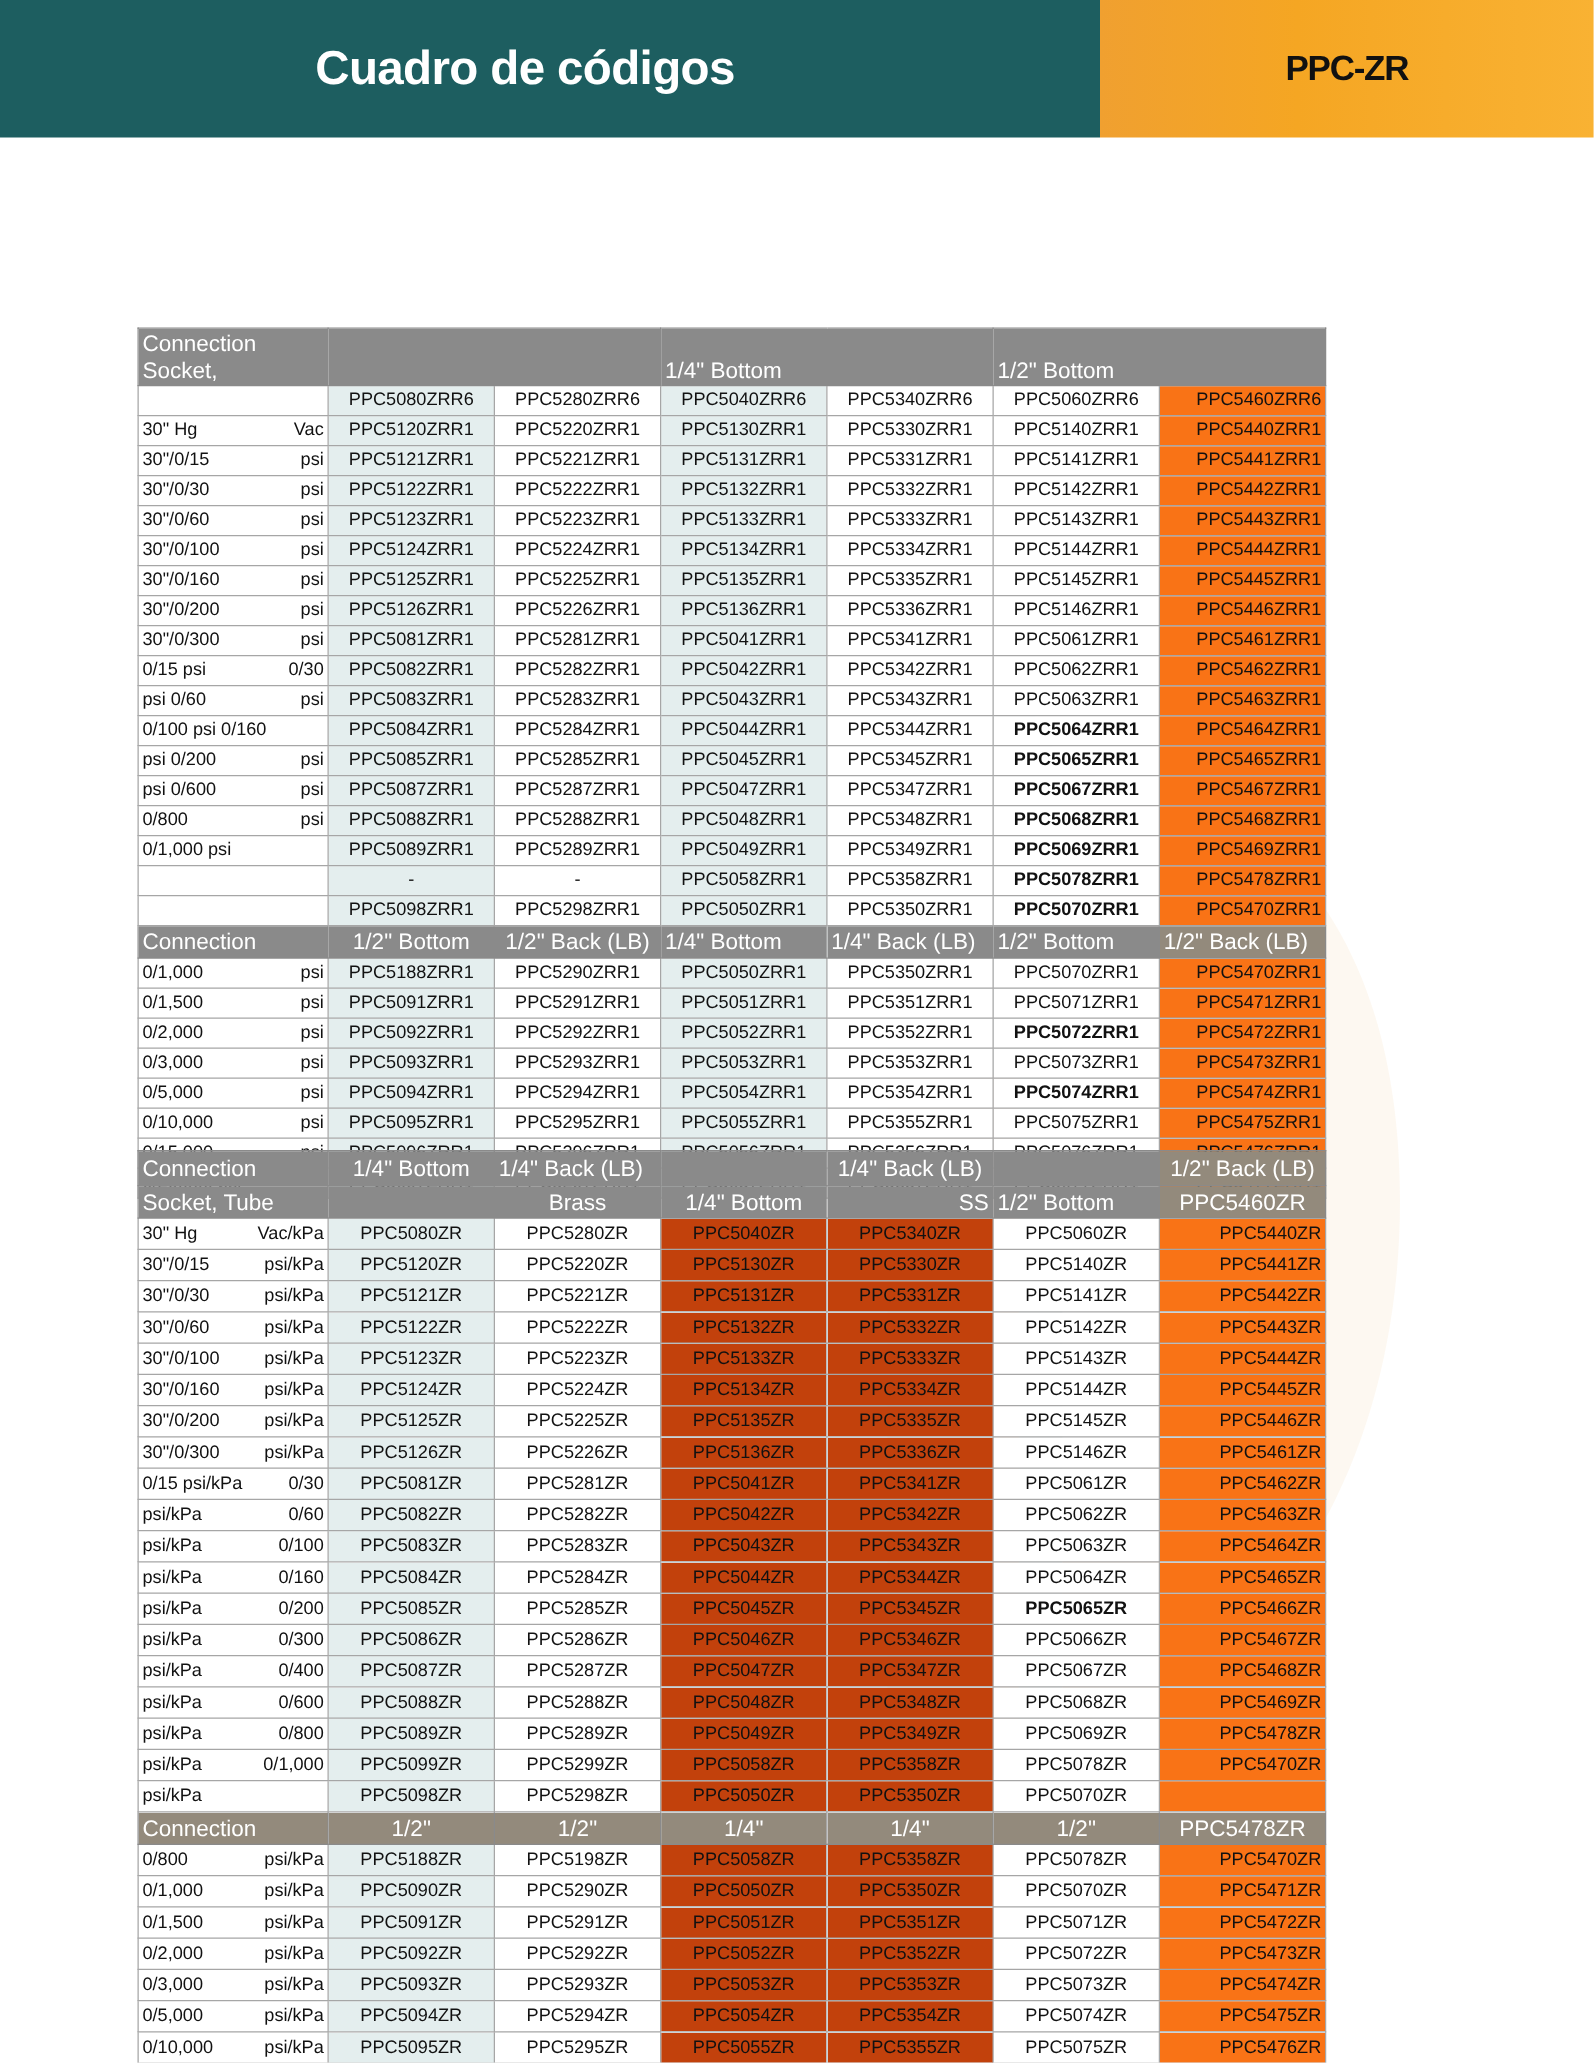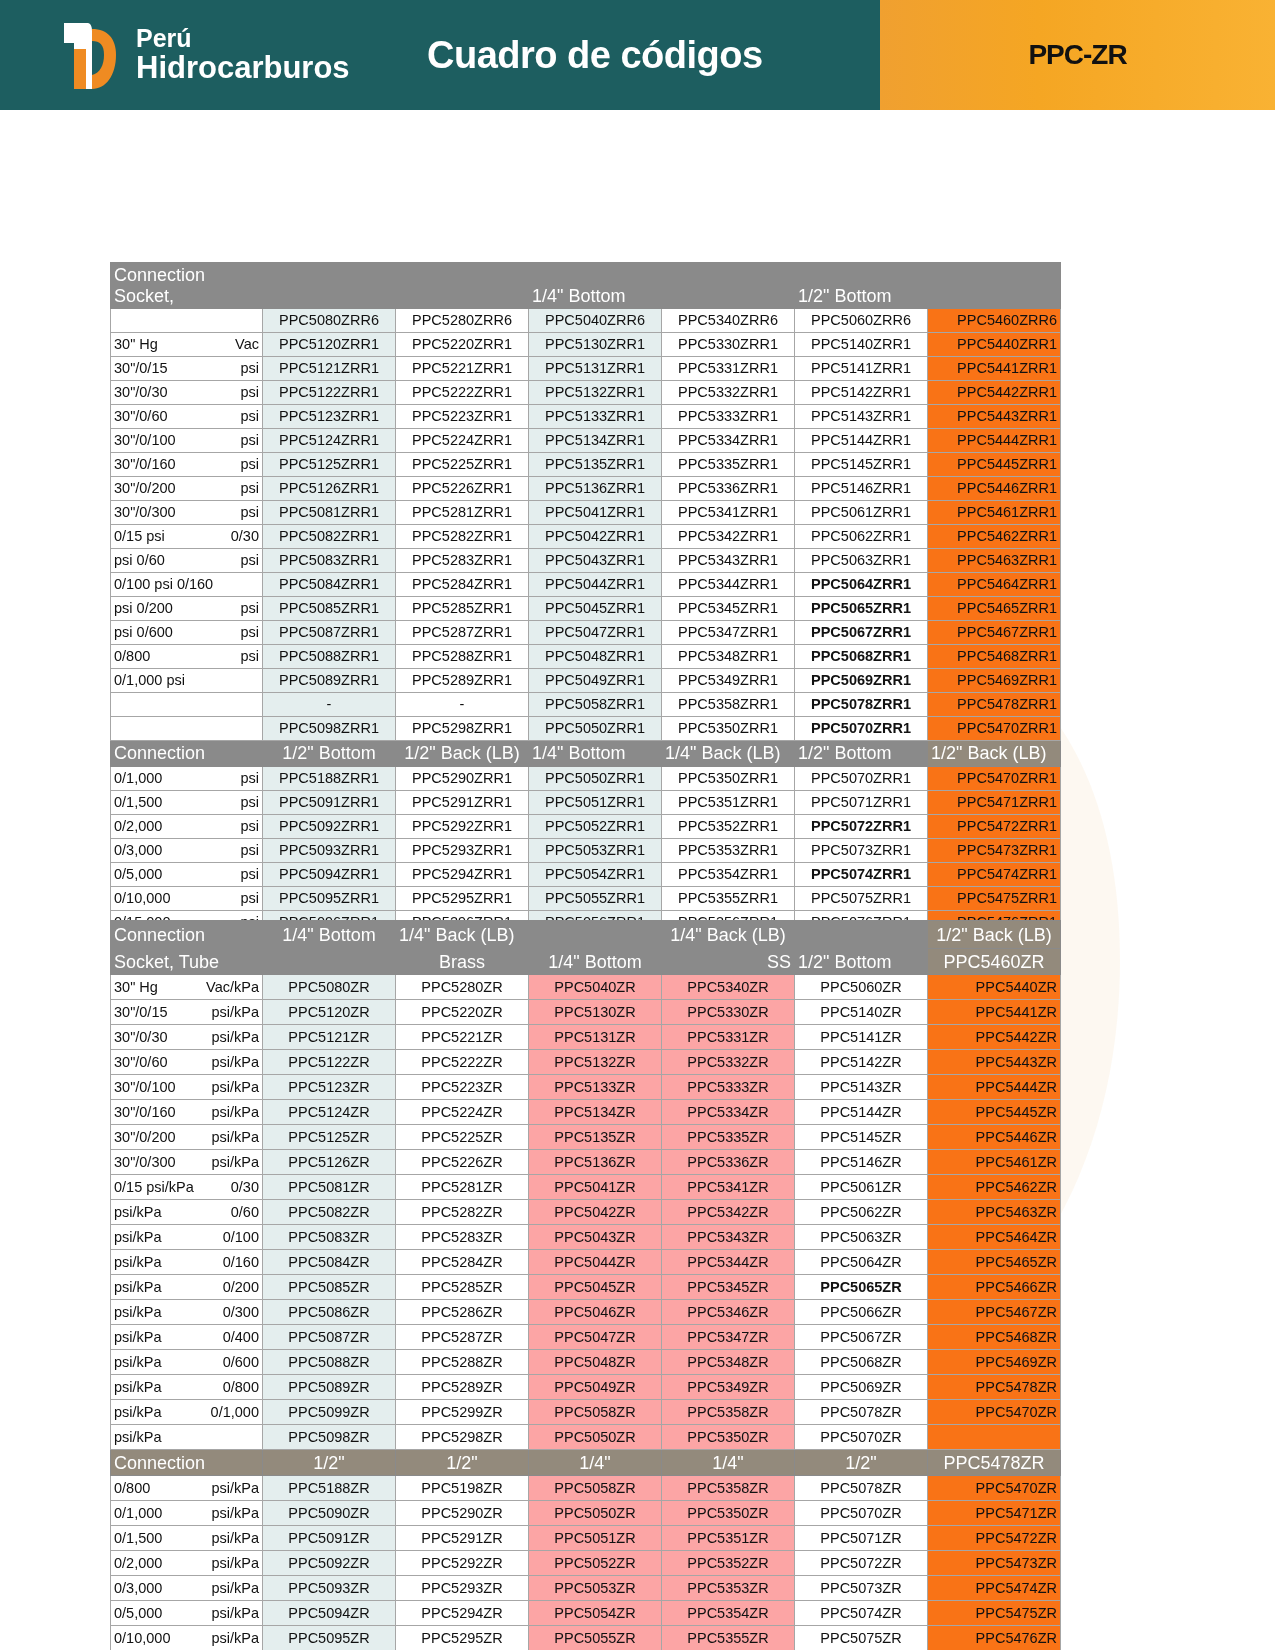--- a/index.html
+++ b/index.html
@@ -116,45 +116,31 @@
     font-size:18px;
     text-align:left;
     vertical-align:middle;
   }
   .hdr.ctr { text-align:center; }
   .hdr.tan { background:#938a7c; }
 
   
   .fill-mint  { background:#e4eeee; }
   .fill-white { background:#ffffff; }
-  .fill-cream { background:#fca5a5; }
+  .fill-cream { background:#c2410c; }
   .fill-peach { background:#f97316;text-align:right; }
 
   .two-line { line-height:20px; white-space:normal; font-size:18px; }
   .dash { text-align:center; }
 </style>
 </head>
 <body>
 
 <div class="header">
   <div class="header-left">
-    <div class="logo-block">
-      <div class="logo-mark">
-        <svg width="66" height="74" viewBox="0 0 66 74" xmlns="http://www.w3.org/2000/svg">
-          <path d="M6 4 L30 4 C30 4 34 4 34 12 L34 70 L16 70 L16 24 L6 24 Z" fill="#ffffff"></path>
-          <path d="M34 10 C50 10 58 20 58 36 C58 56 48 70 34 70 L34 56 C42 54 46 46 46 36 C46 26 42 22 34 22 Z" fill="#ef8b22"></path>
-          <path d="M16 30 L28 30 L28 70 L16 70 Z" fill="#ef8b22"></path>
-          <path d="M6 4 L16 4 L16 24 L6 24 Z" fill="#ffffff"></path>
-        </svg>
-      </div>
-      <div class="logo-text">
-        <span class="l1">Perú</span>
-        <span class="l2">Hidrocarburos</span>
-      </div>
-    </div>
     <div class="header-title">Cuadro de códigos</div>
   </div>
   <div class="header-right">
     <div class="header-code">PPC-ZR</div>
   </div>
 </div>
 
 <div class="watermark">
   <svg width="620" height="900" viewBox="0 0 620 900" xmlns="http://www.w3.org/2000/svg">
     <g opacity="0.17">

